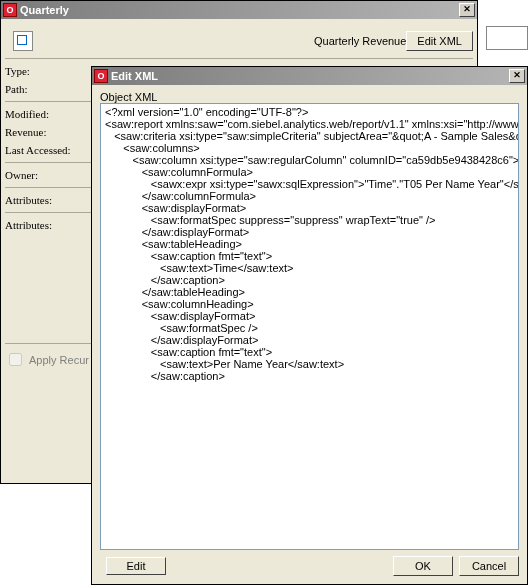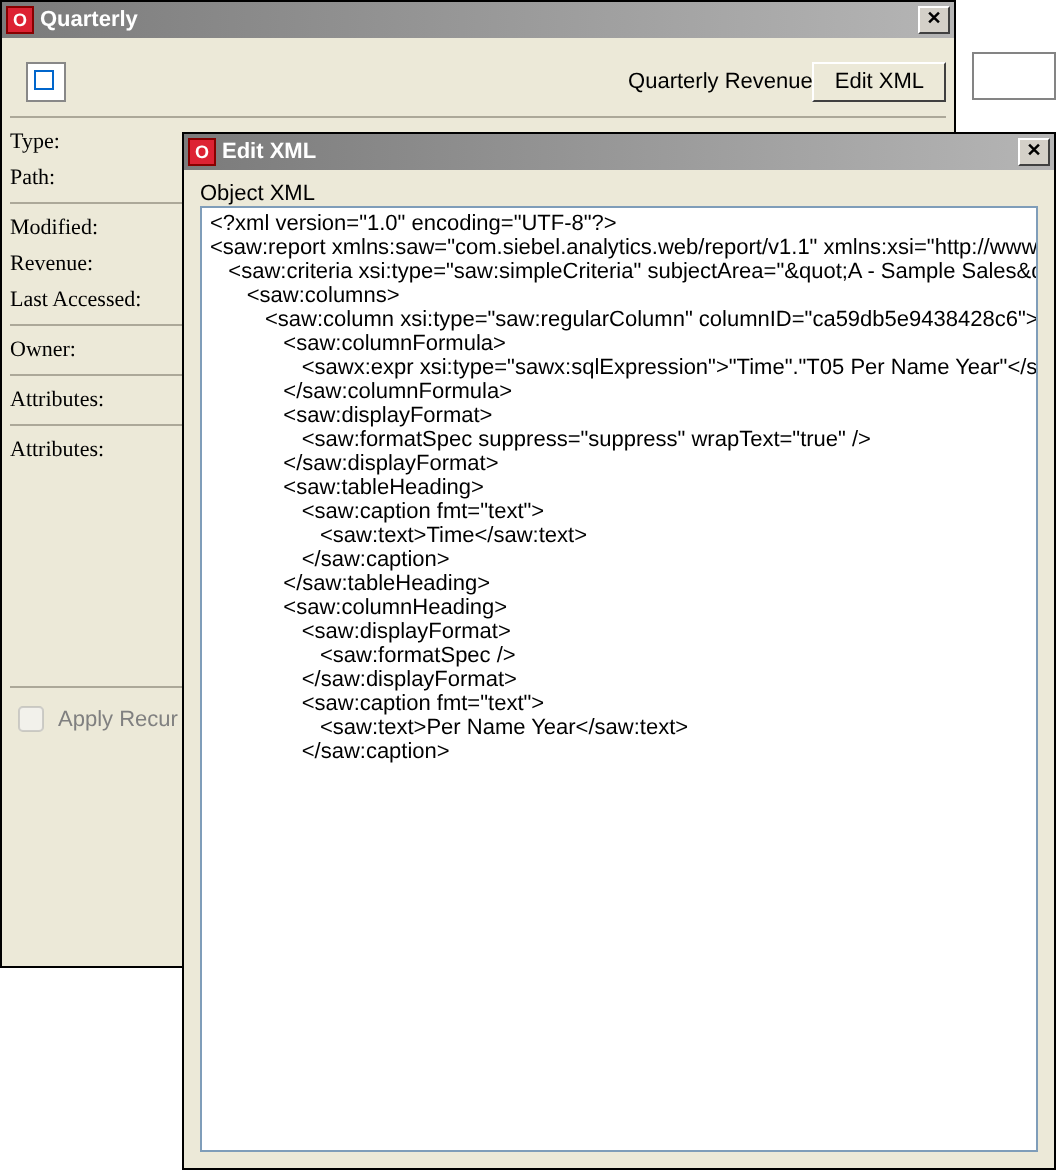--- a/index.html
+++ b/index.html
@@ -250,14 +250,20 @@
                   &lt;saw:text&gt;Time&lt;/saw:text&gt;
                &lt;/saw:caption&gt;
             &lt;/saw:tableHeading&gt;
             &lt;saw:columnHeading&gt;
                &lt;saw:displayFormat&gt;
                   &lt;saw:formatSpec /&gt;
                &lt;/saw:displayFormat&gt;
                &lt;saw:caption fmt="text"&gt;
                   &lt;saw:text&gt;Per Name Year&lt;/saw:text&gt;
                &lt;/saw:caption&gt;</textarea>
+    <div class="xml-footer">
+      <button class="btn edit-small">Edit</button>
+      <div class="spacer"></div>
+      <button class="btn">OK</button>
+      <button class="btn">Cancel</button>
+    </div>
   </div>
 </div>
 
 </body></html>

